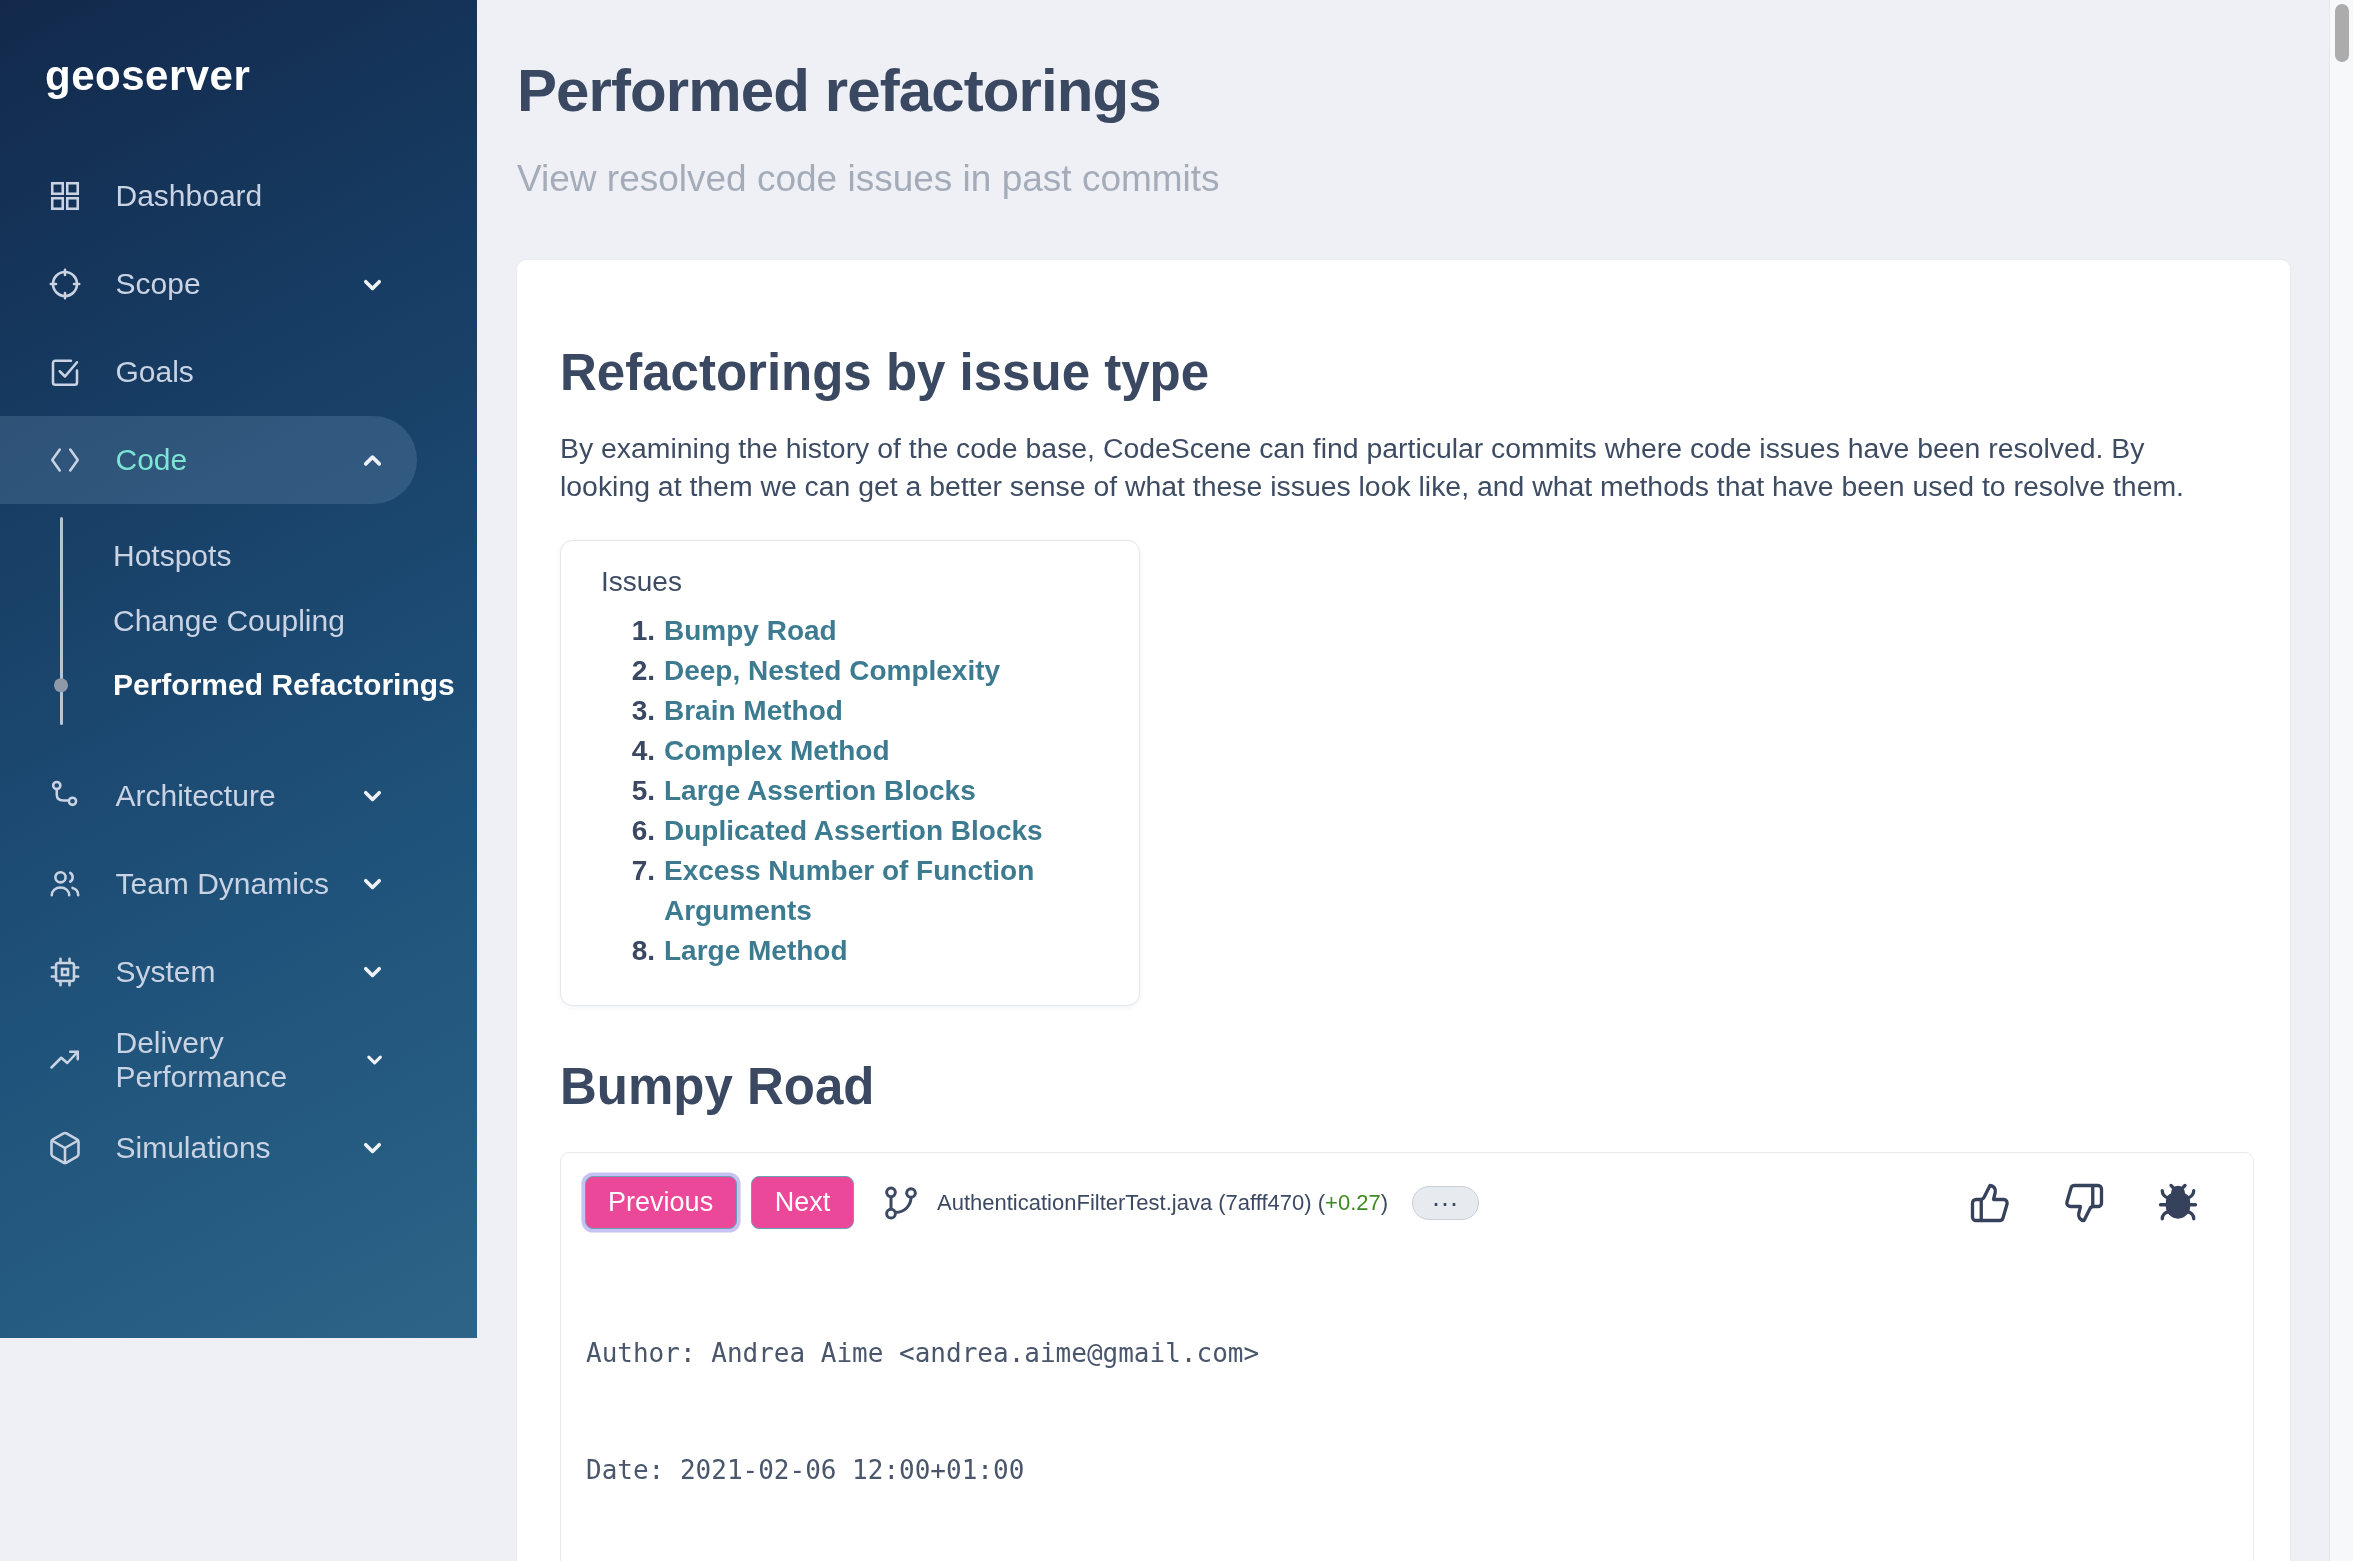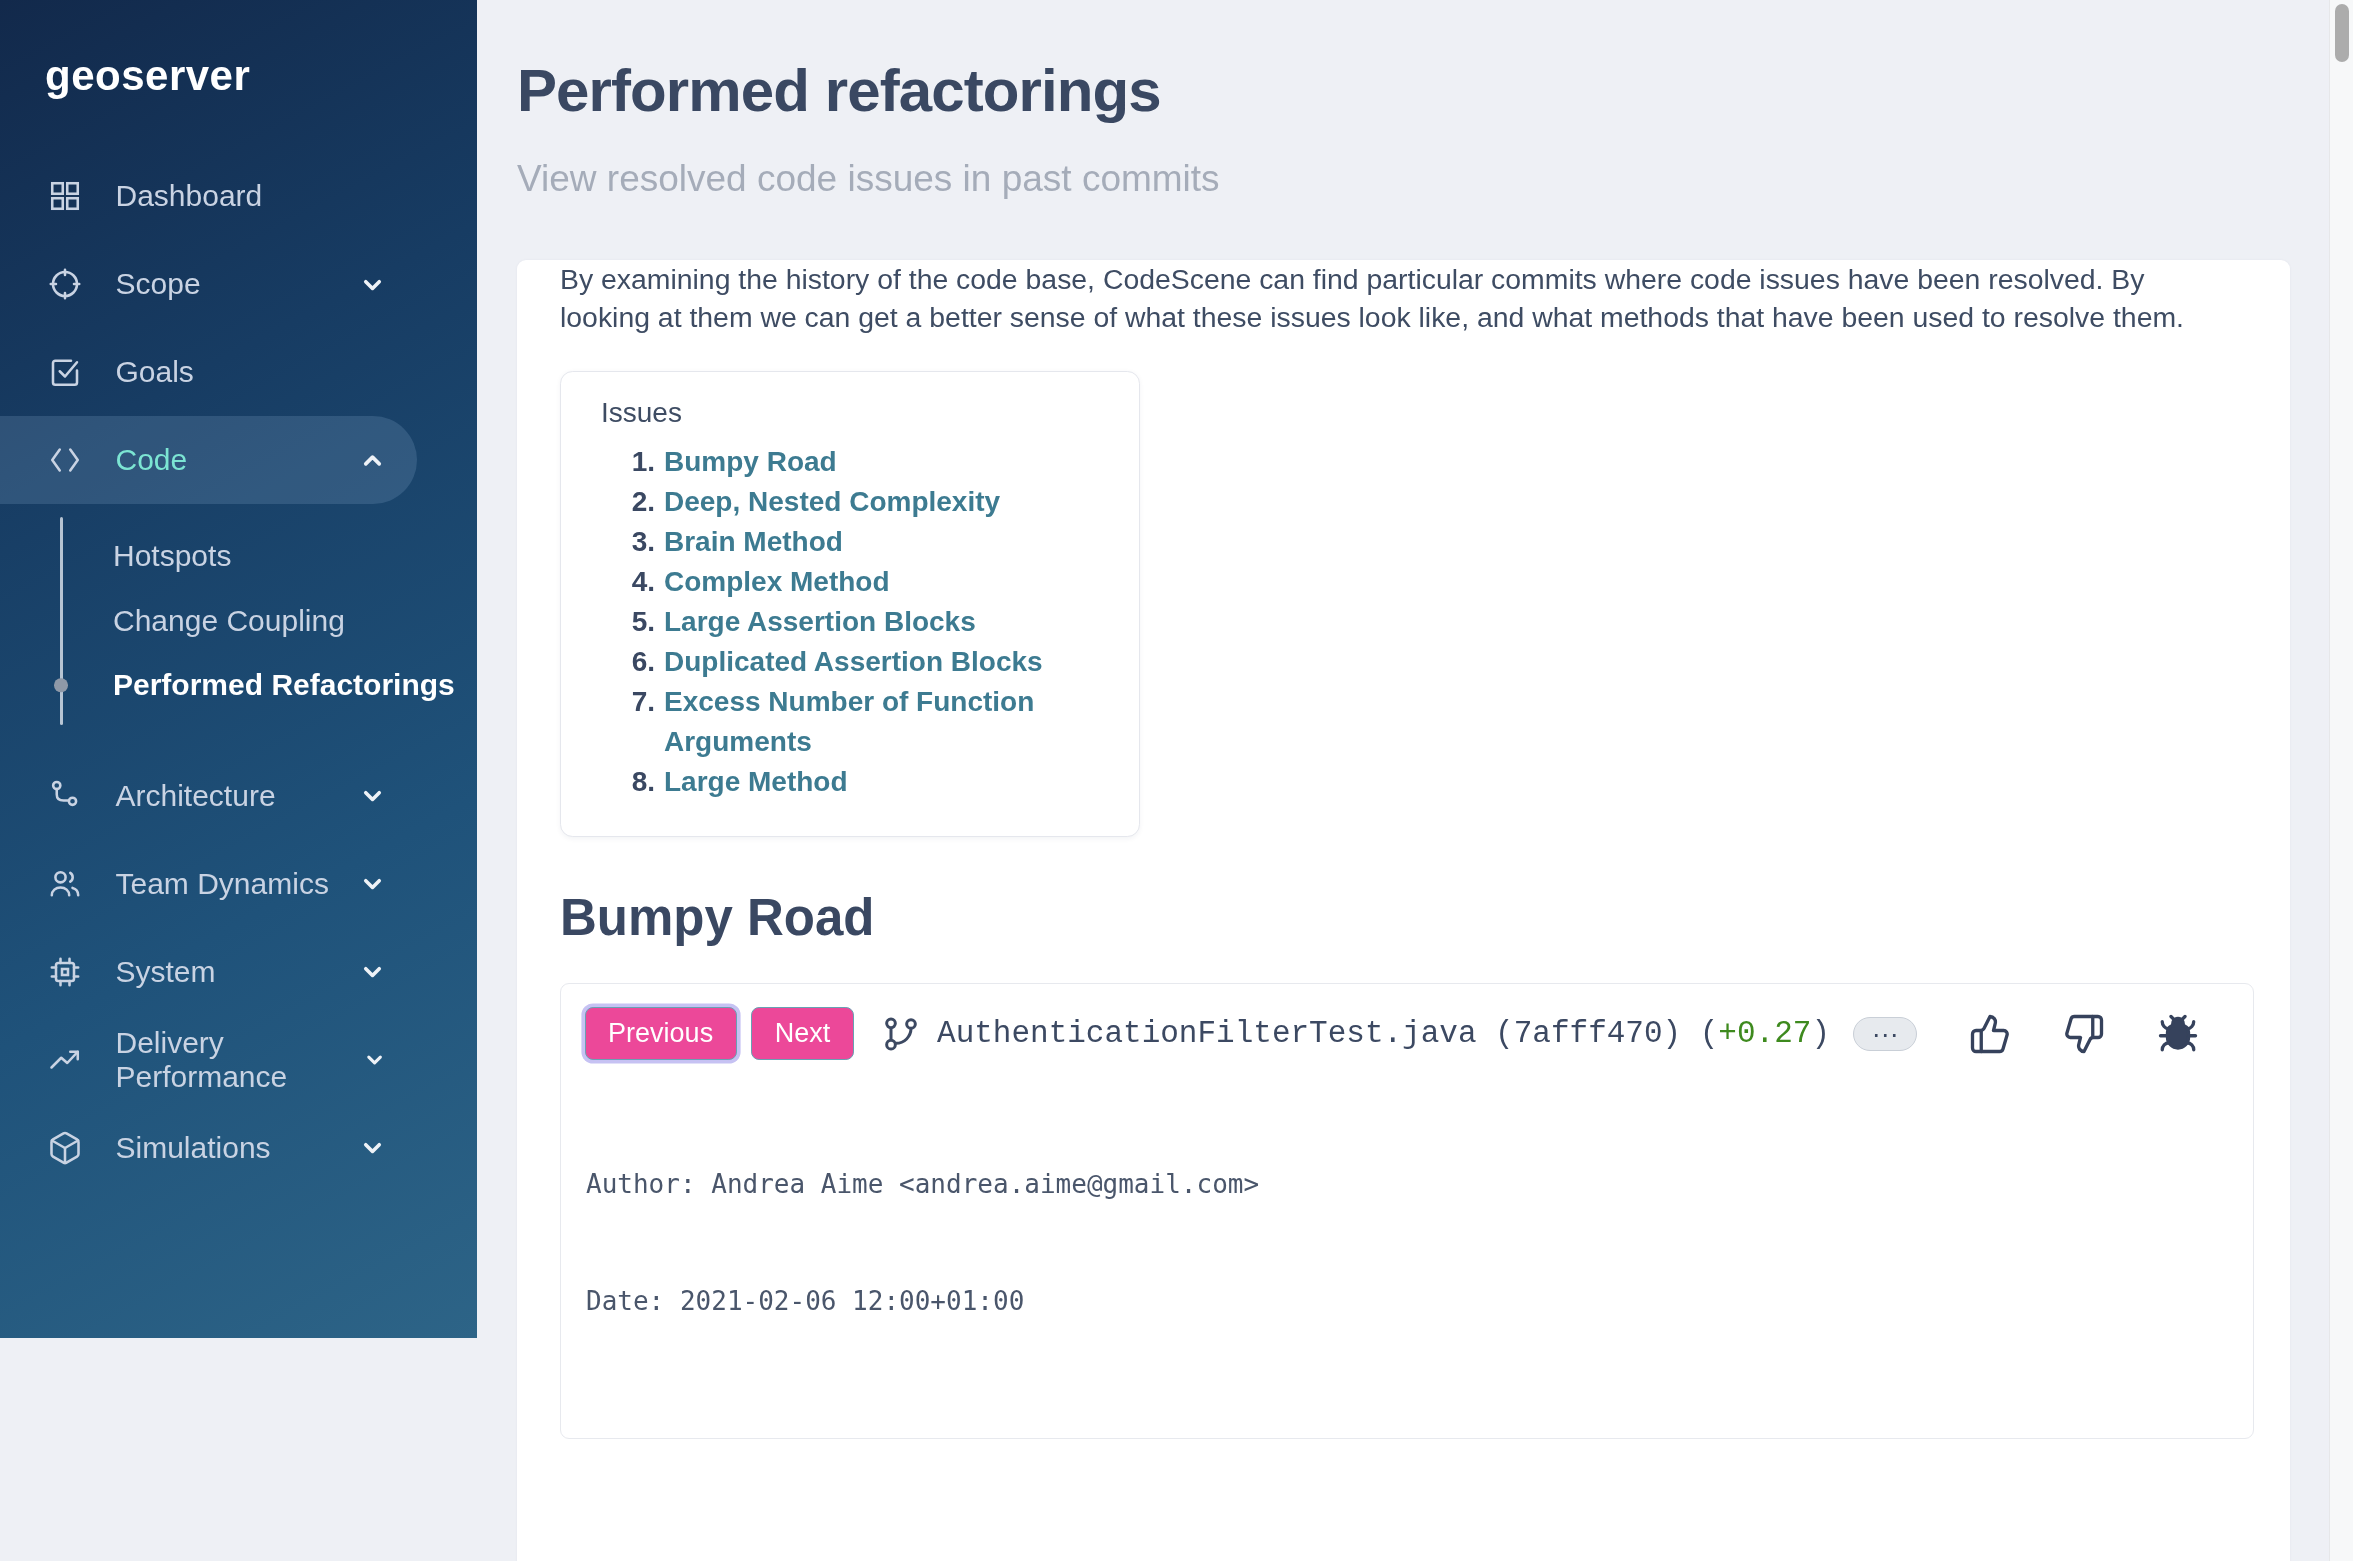--- a/index.html
+++ b/index.html
@@ -47,21 +47,21 @@
 
   
   .commit-panel { margin-top:36px; border:1.8px solid #e7e9ee; border-radius:9px; overflow:hidden; background:#fff; }
   .commit-toolbar { display:flex; align-items:center; padding:23.5px 54px 0 23.5px; }
   .btn { font-family:inherit; font-size:27px; color:#ffffff; background:#ec4899;
     border:0.9px solid #68a1b3; border-radius:8.1px; padding:10px 22.6px; cursor:pointer; }
   .btn.prev { box-shadow:0 0 0 3.6px #c6c2f3; }
   .btn.next { margin-left:14.4px; }
   .branch-icon { width:40px; height:40px; color:#3c4962; margin-left:27px; flex-shrink:0; }
   .branch-icon svg, .fb svg { width:100%; height:100%; display:block; }
-  .commit-title { font-family:Liberation Mono, monospace; font-size:31px; margin-left:16.2px; white-space:pre; }
+  .commit-title { font-family:Liberation Sans, sans-serif; font-size:22px; margin-left:16.2px; white-space:pre; }
   .more-pill { margin-left:23.5px; width:67px; height:34px; border-radius:17px; background:#e7eaee;
     border:1.8px solid #c9cfd7; color:#3c4962; font-size:27px; display:flex; align-items:center;
     justify-content:center; cursor:pointer; line-height:0; }
   .toolbar-spacer { flex:1; }
   .fb { width:42px; height:42px; color:#36425c; cursor:pointer; margin-left:52px; flex-shrink:0; }
   .commit-meta { font-family:"DejaVu Sans Mono", monospace; font-size:26px; color:#4a566b;
     padding:27px 25px 0; line-height:1.5; white-space:pre; }
   .tk-d { color:#3c4962; }
   .tk-g { color:#3e8a1e; }
 
@@ -206,20 +206,21 @@
         </span>
       </div>
     </nav>
 </aside>
 
 <div class="main">
   <h1 class="page-title">Performed refactorings</h1>
   <div class="page-subtitle">View resolved code issues in past commits</div>
 
   <div class="card">
+    <h2 class="section-title">Refactorings by issue type</h2>
     <p class="desc">By examining the history of the code base, CodeScene can find particular commits where code issues have been resolved. By looking at them we can get a better sense of what these issues look like, and what methods that have been used to resolve them.</p>
 
     <div class="issues-box">
       <div class="issues-label">Issues</div>
       <ol class="issues-list">
           <li>
             <span class="issue-num">1.</span>
             <a class="issue-link">Bumpy Road</a>
           </li>
           <li>

